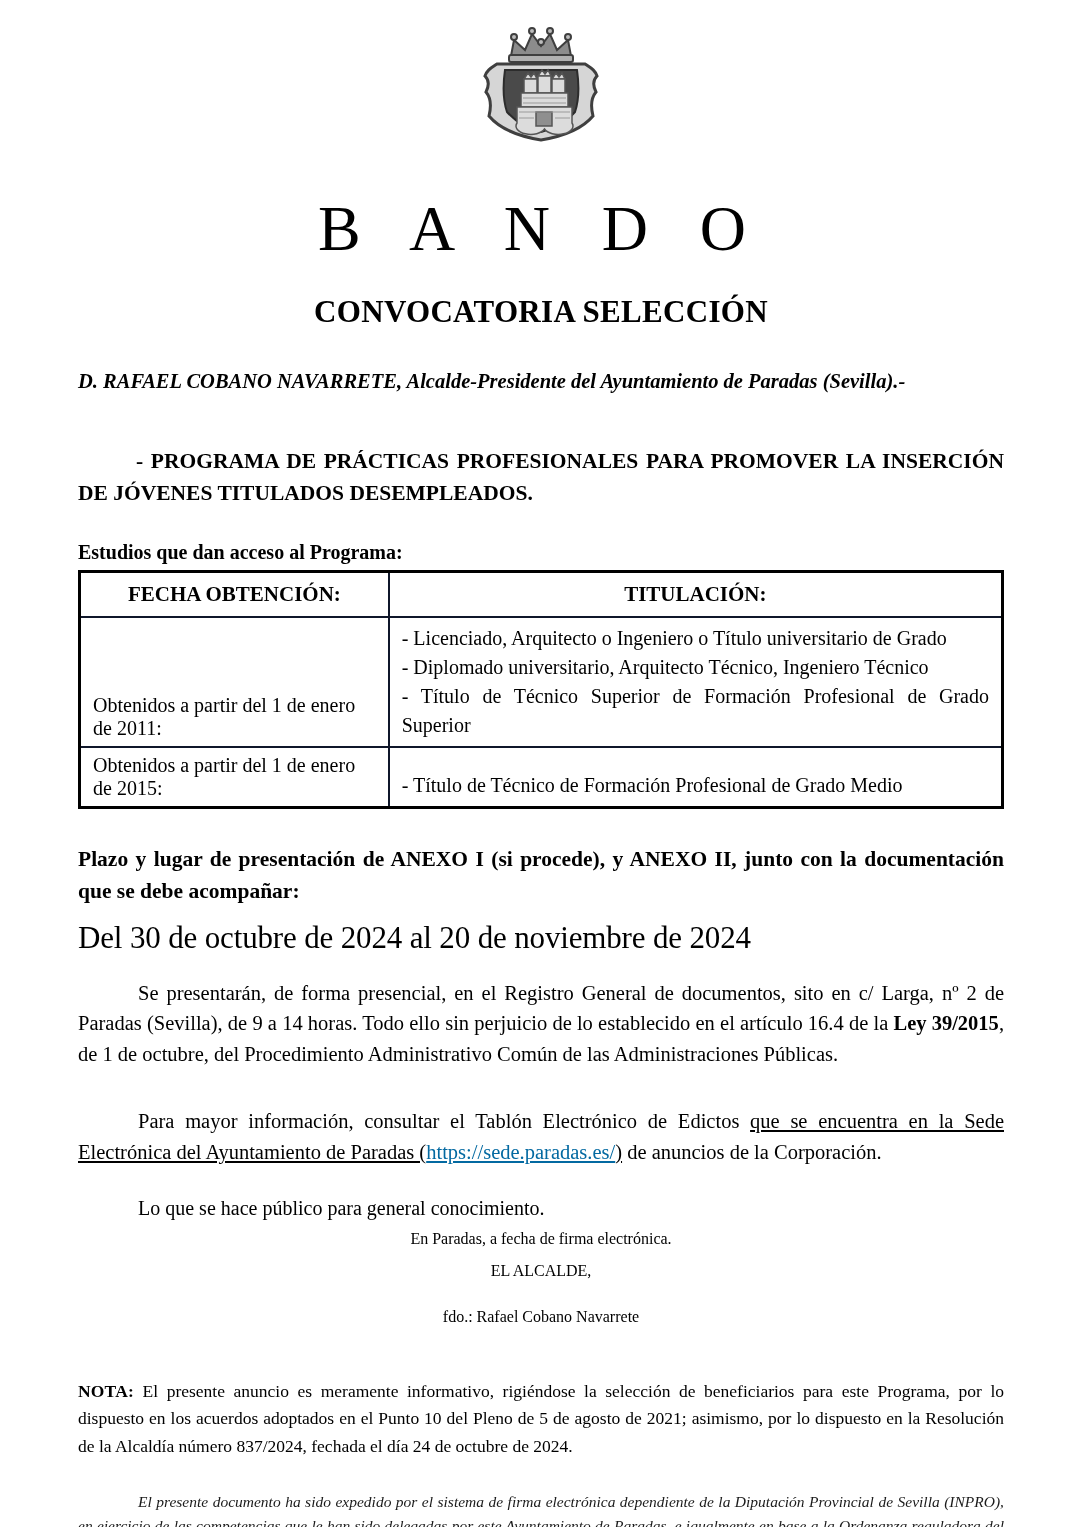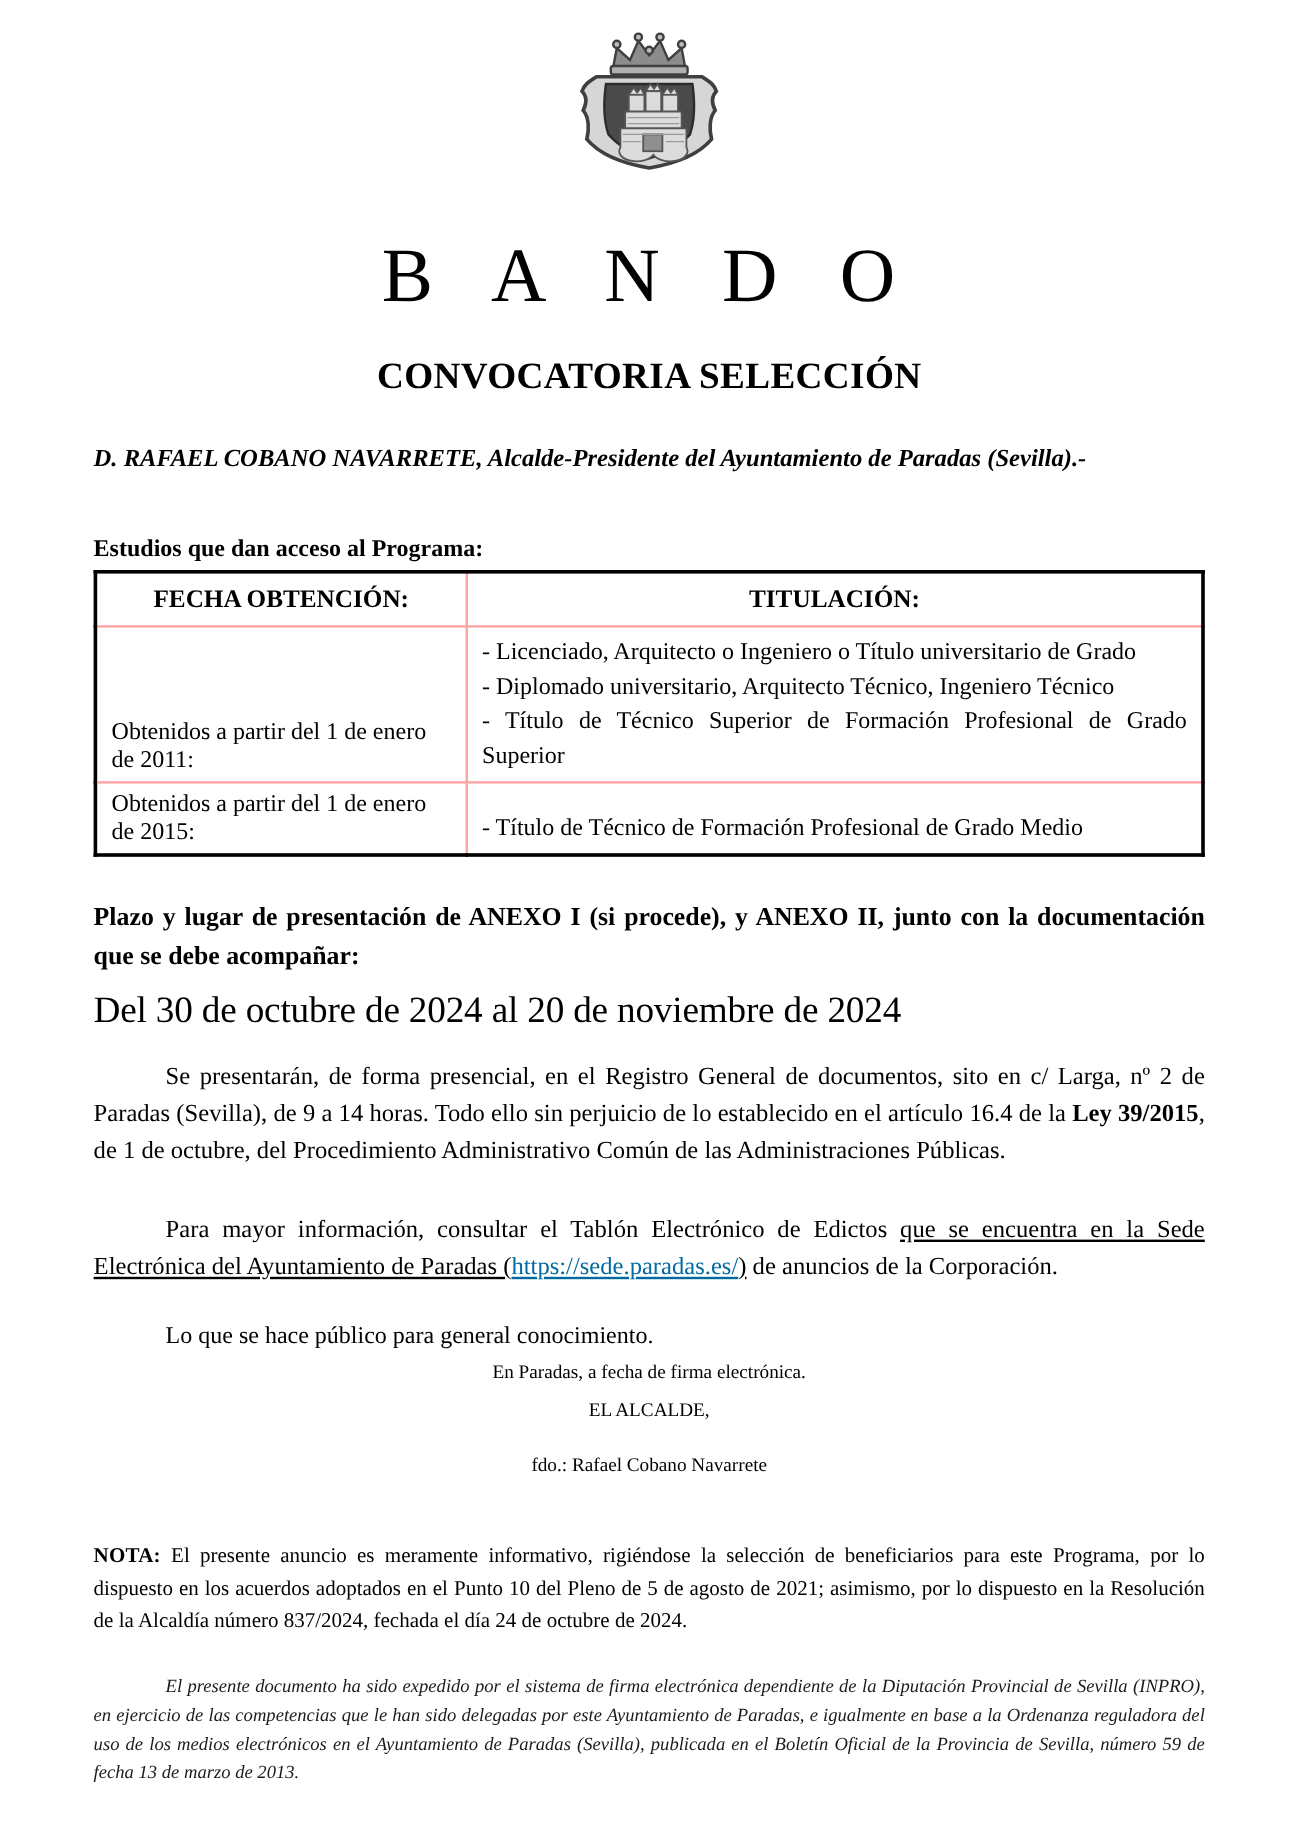--- a/index.html
+++ b/index.html
@@ -55,21 +55,21 @@
     font-weight: 700;
     margin: 0 0 6px 0;
   }
   table.access-table {
     width: 100%;
     border-collapse: collapse;
     border: 3px solid #000;
     margin: 0 0 34px 0;
   }
   table.access-table th, table.access-table td {
-    border: 2px solid #fca5a5;
+    border: 2px solid #0f172a;
     font-size: 20px;
     padding: 6px 12px;
   }
   table.access-table th {
     font-size: 21px;
     font-weight: 700;
     text-align: center;
     padding: 9px 8px;
   }
   .col-date { width: 33.5%; }
@@ -182,20 +182,21 @@
         <line x1="78" y1="94" x2="93" y2="94"></line>
       </g>
     </svg>
   </div>
 
   <h1 class="doc-title">B A N D O</h1>
   <h2 class="doc-subtitle">CONVOCATORIA SELECCIÓN</h2>
 
   <p class="issuer-line">D. RAFAEL COBANO NAVARRETE, Alcalde-Presidente del Ayuntamiento de Paradas (Sevilla).-</p>
 
+  <p class="program-heading">- PROGRAMA DE PRÁCTICAS PROFESIONALES PARA PROMOVER LA INSERCIÓN DE JÓVENES TITULADOS DESEMPLEADOS.</p>
 
   <p class="table-intro">Estudios que dan acceso al Programa:</p>
 
   <table class="access-table">
     <colgroup>
         <col class="col-date">
         <col class="col-title">
       </colgroup>
     <thead>
       <tr>

